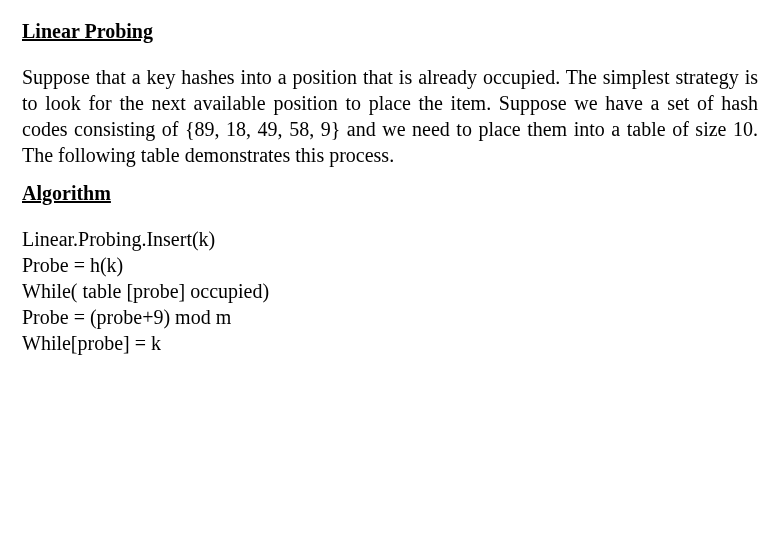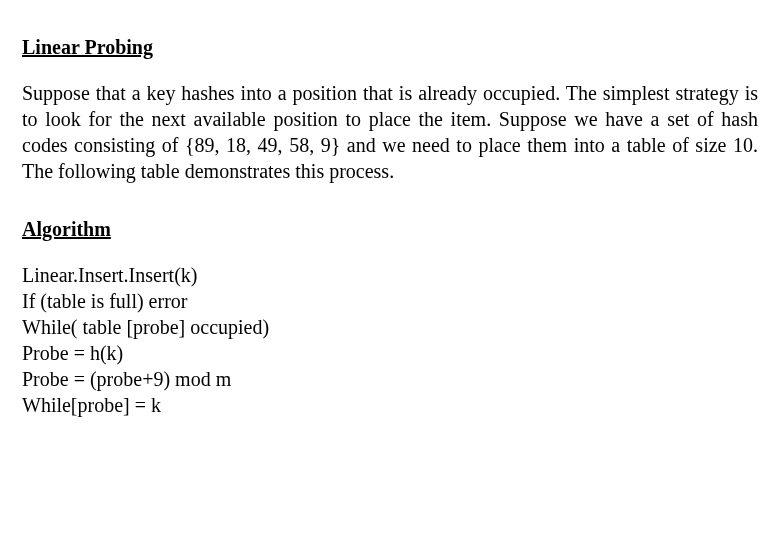--- a/index.html
+++ b/index.html
@@ -10,42 +10,40 @@
     margin: 0;
     padding: 18px 22px;
     width: 780px;
     box-sizing: border-box;
     line-height: 1.3;
   }
   .heading {
     text-decoration: underline;
     font-weight: bold;
     margin-bottom: 20px;
-    margin-top: 16px;
   }
   .paragraph {
     text-align: justify;
-    margin-bottom: 32px;
+    margin-bottom: 12px;
   }
   .code-block {
     margin-top: 18px;
   }
   .code-line {
     display: block;
   }
 </style>
 </head>
 <body>
 
 <div class="heading">Linear Probing</div>
 
 <div class="paragraph">Suppose that a key hashes into a position that is already occupied. The simplest strategy is to look for the next available position to place the item. Suppose we have a set of hash codes consisting of {89, 18, 49, 58, 9} and we need to place them into a table of size 10. The following table demonstrates this process.</div>
 
 <div class="heading">Algorithm</div>
 
 <div class="code-block">
-  <span class="code-line">Linear.Insert.Insert(k)</span>
-  <span class="code-line">If (table is full) error</span>
+  <span class="code-line">Linear.Probing.Insert(k)</span>
+  <span class="code-line">Probe = h(k)</span>
   <span class="code-line">While( table [probe] occupied)</span>
-  <span class="code-line">Probe = h(k)</span>
   <span class="code-line">Probe = (probe+9) mod m</span>
   <span class="code-line">While[probe] = k</span>
 </div>
 
 </body></html>

